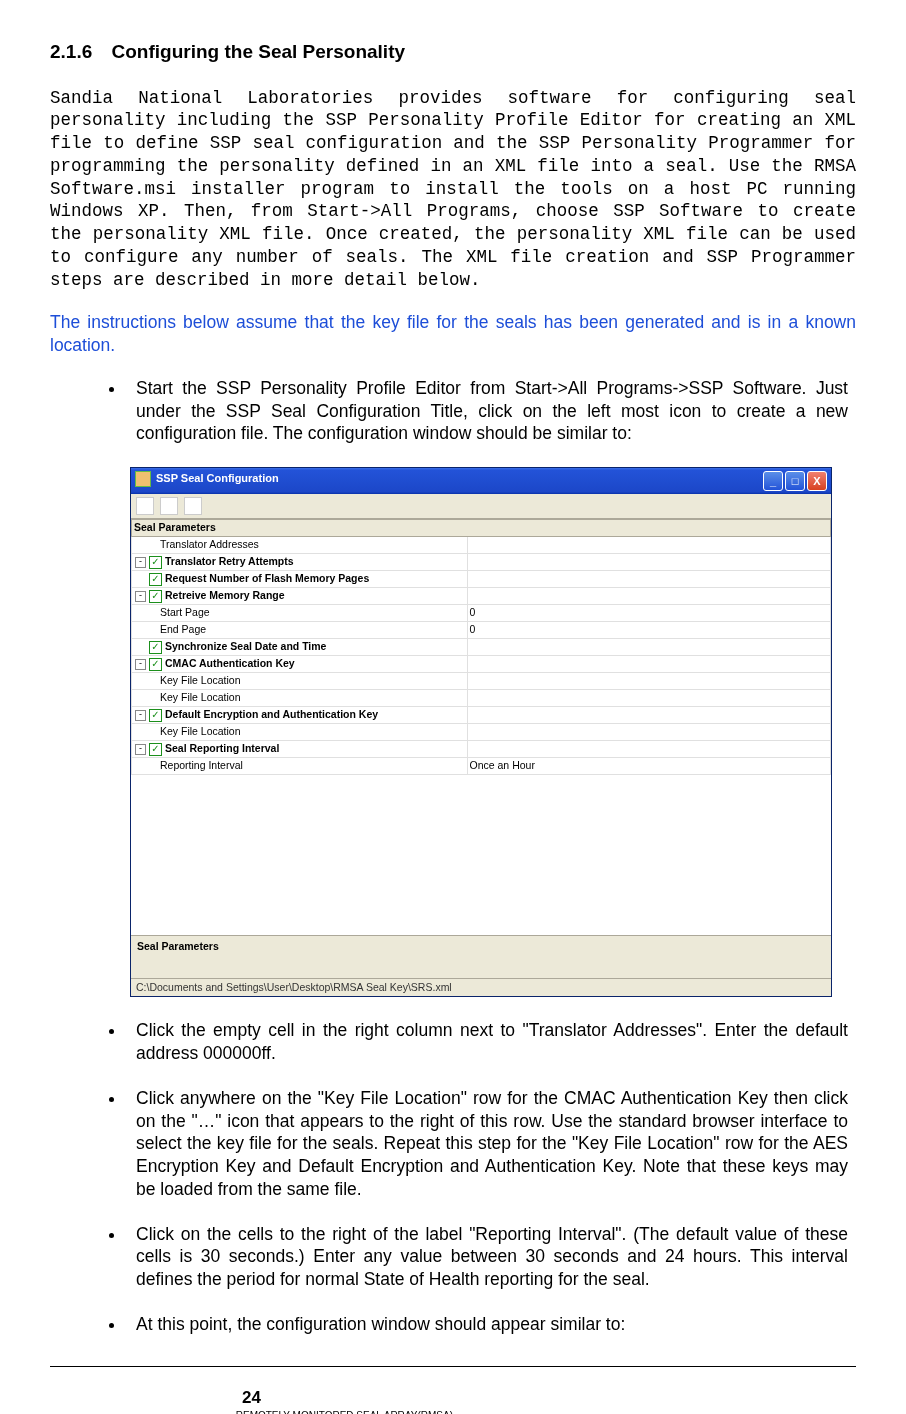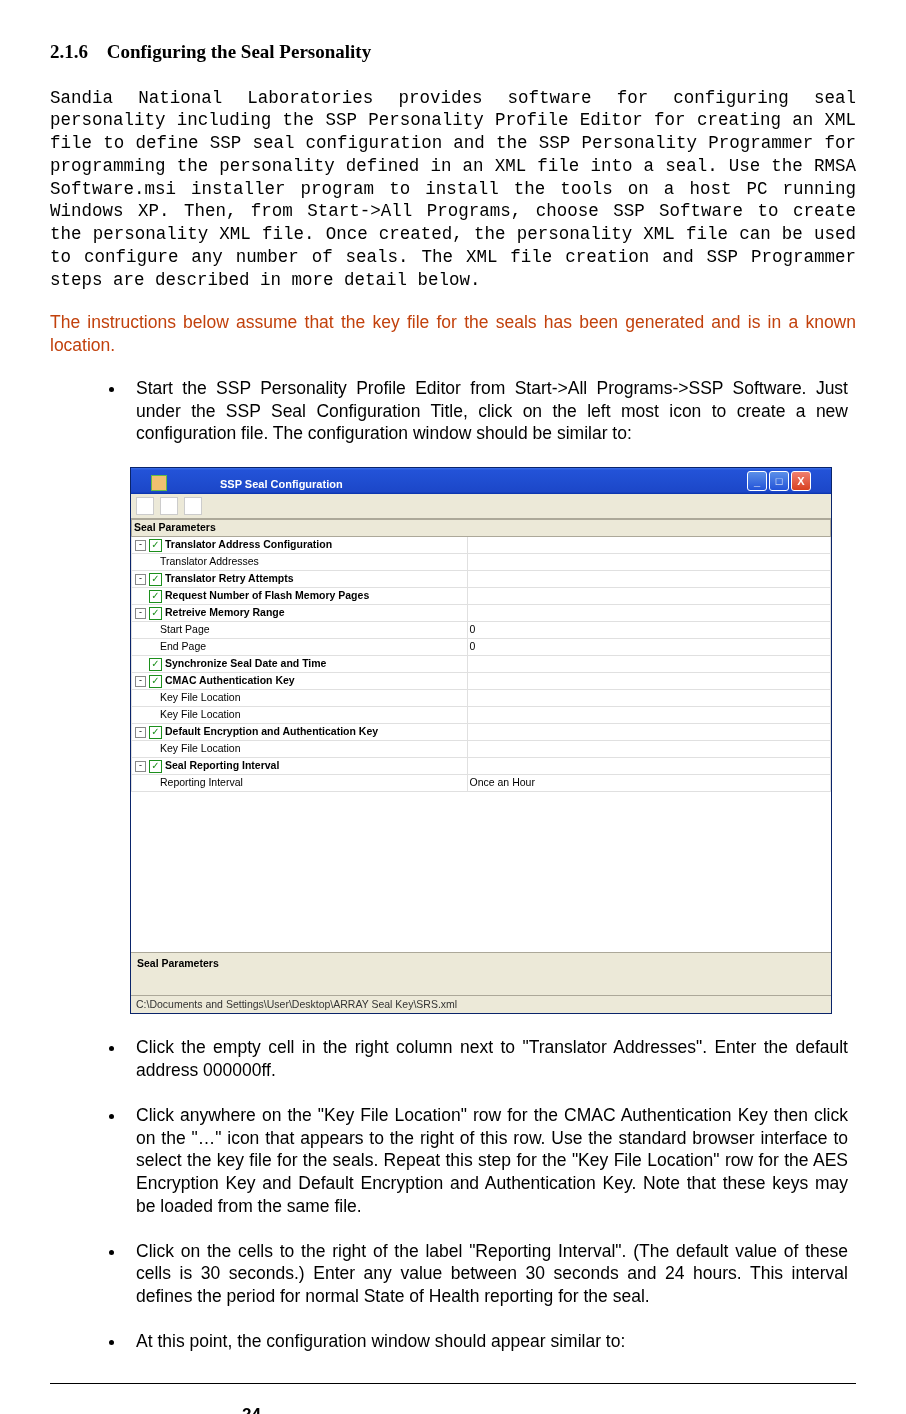--- a/index.html
+++ b/index.html
@@ -6,46 +6,45 @@
     font-family: Arial, Helvetica, sans-serif;
     margin: 0;
     padding: 40px 50px 20px 50px;
     font-size: 17.5px;
     color: #000;
     width: 906px;
     box-sizing: border-box;
     line-height: 1.3;
   }
   h2 {
-    font-family: Liberation Serif, serif;
+    font-family: Liberation Sans, sans-serif;
     font-weight: bold;
     font-size: 19px;
     margin: 0 0 22px 0;
   }
   .sec-num { margin-right: 14px; }
   p.body-text { text-align: justify; margin: 0 0 20px 0; font-family: Liberation Mono, monospace; }
-  p.red-note { color: #c2410c; text-align: justify; margin: 0 0 20px 0; }
+  p.red-note { color: #1d4ed8; text-align: justify; margin: 0 0 20px 0; }
   ul.bullets { list-style: disc; padding-left: 68px; margin: 8px; }
   ul.bullets li { text-align: justify; margin-bottom: 22px; padding-left: 10px; }
   .screenshot {
     margin: 6px 0 22px 80px;
     width: 700px;
     border: 1px solid #0a246a;
     font-family: Tahoma, Arial, sans-serif;
     font-size: 11px;
     background: #ece9d8;
   }
   .titlebar {
     background: linear-gradient(to bottom, #3a6ee8 0%, #2353d8 8%, #1c47c8 92%, #0831a8 100%);
     color: #fff;
     display: flex;
-    align-items: flex-end;
-    padding: 3px 20px;
+    align-items: flex-start;
+    padding: 3px 4px;
     font-weight: bold;
-    gap: 48px;
   }
   .titlebar .app-icon {
     width: 14px; height: 14px; background:#f0c070; border:1px solid #6b4; margin-right:5px;
   }
   .win-btns { margin-left: auto; display:flex; gap:2px; }
   .wbtn {
     width: 20px; height: 20px; border:1px solid #fff;
     background: linear-gradient(#5b8fe8,#2353d8);
     color:#fff; display:flex; align-items:center; justify-content:center;
     font-weight:bold; border-radius:3px; font-family:Arial;
@@ -118,24 +117,20 @@
     <span class="tbtn"></span>
     <span class="tbtn"></span>
   </div>
   <div class="grid-area">
     <table class="props">
       <tbody>
           <tr class="top">
             <td class="lbl indent0" colspan="2">Seal Parameters</td>
           </tr>
       <tr>
-            <td class="lbl indent0"><span class="expander">-</span><span class="chk">✓</span><b>Translator Address Configuration</b></td>
-            <td></td>
-          </tr>
-      <tr>
             <td class="lbl indent1">Translator Addresses</td>
             <td></td>
           </tr>
       <tr>
             <td class="lbl indent0"><span class="expander">-</span><span class="chk">✓</span><b>Translator Retry Attempts</b></td>
             <td></td>
           </tr>
       <tr>
             <td class="lbl indent0"><span class="chk" style="margin-left:15px;">✓</span><b>Request Number of Flash Memory Pages</b></td>
             <td></td>
@@ -182,21 +177,21 @@
           </tr>
       <tr>
             <td class="lbl indent1">Reporting Interval</td>
             <td>Once an Hour</td>
           </tr>
     </tbody>
       </table>
     <div class="blank-area"></div>
   </div>
   <div class="desc-pane">Seal Parameters</div>
-  <div class="status-bar">C:\Documents and Settings\User\Desktop\ARRAY Seal Key\SRS.xml</div>
+  <div class="status-bar">C:\Documents and Settings\User\Desktop\RMSA Seal Key\SRS.xml</div>
 </div>
 
 <ul class="bullets">
   <li>Click the empty cell in the right column next to "Translator Addresses".  Enter the default address 000000ff.</li>
   <li>Click anywhere on the "Key File Location" row for the CMAC Authentication Key then click on the "…" icon that appears to the right of this row.  Use the standard browser interface to select the key file for the seals.  Repeat this step for the "Key File Location" row for the AES Encryption Key and Default Encryption and Authentication Key.  Note that these keys may be loaded from the same file.</li>
   <li>Click on the cells to the right of the label "Reporting Interval".  (The default value of these cells is 30 seconds.)  Enter any value between 30 seconds and 24 hours.  This interval defines the period for normal State of Health reporting for the seal.</li>
   <li>At this point, the configuration window should appear similar to:</li>
 </ul>
 
 <div class="footer-line"></div>

